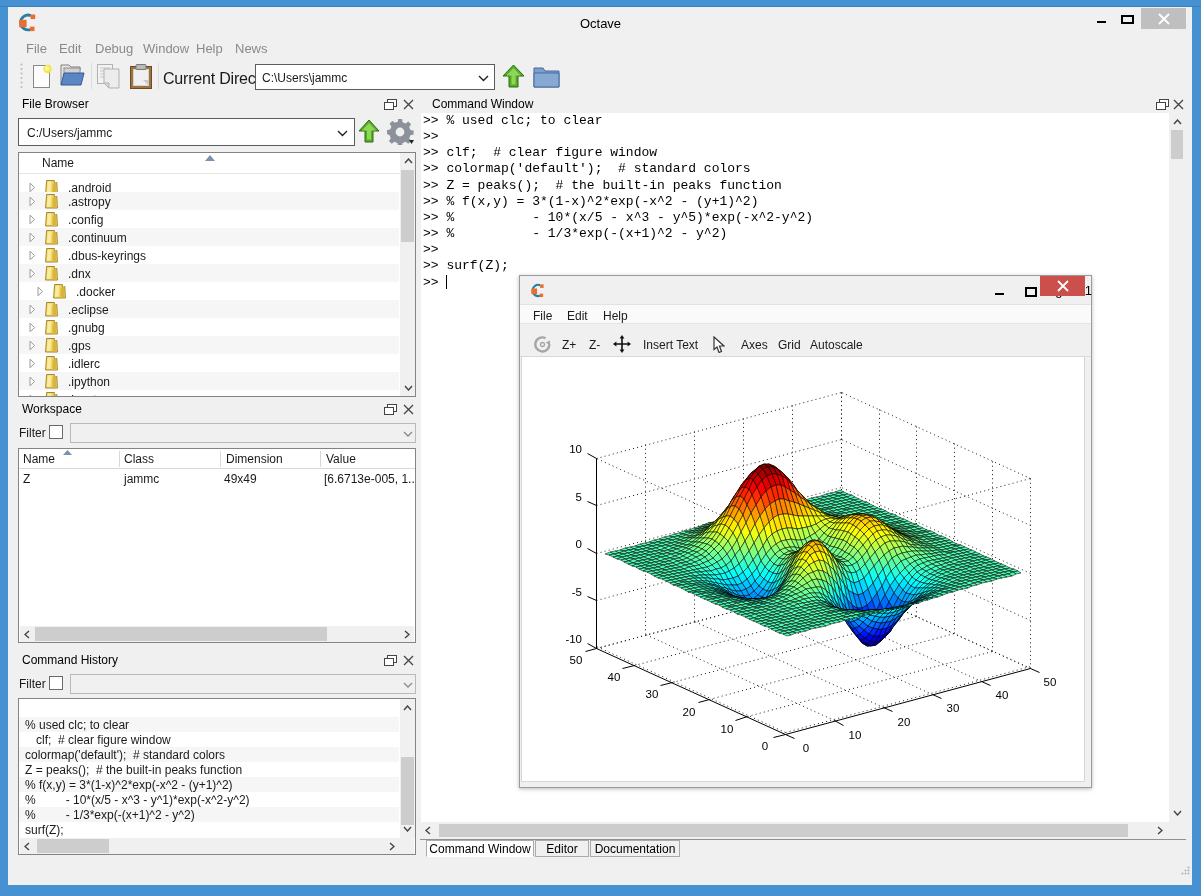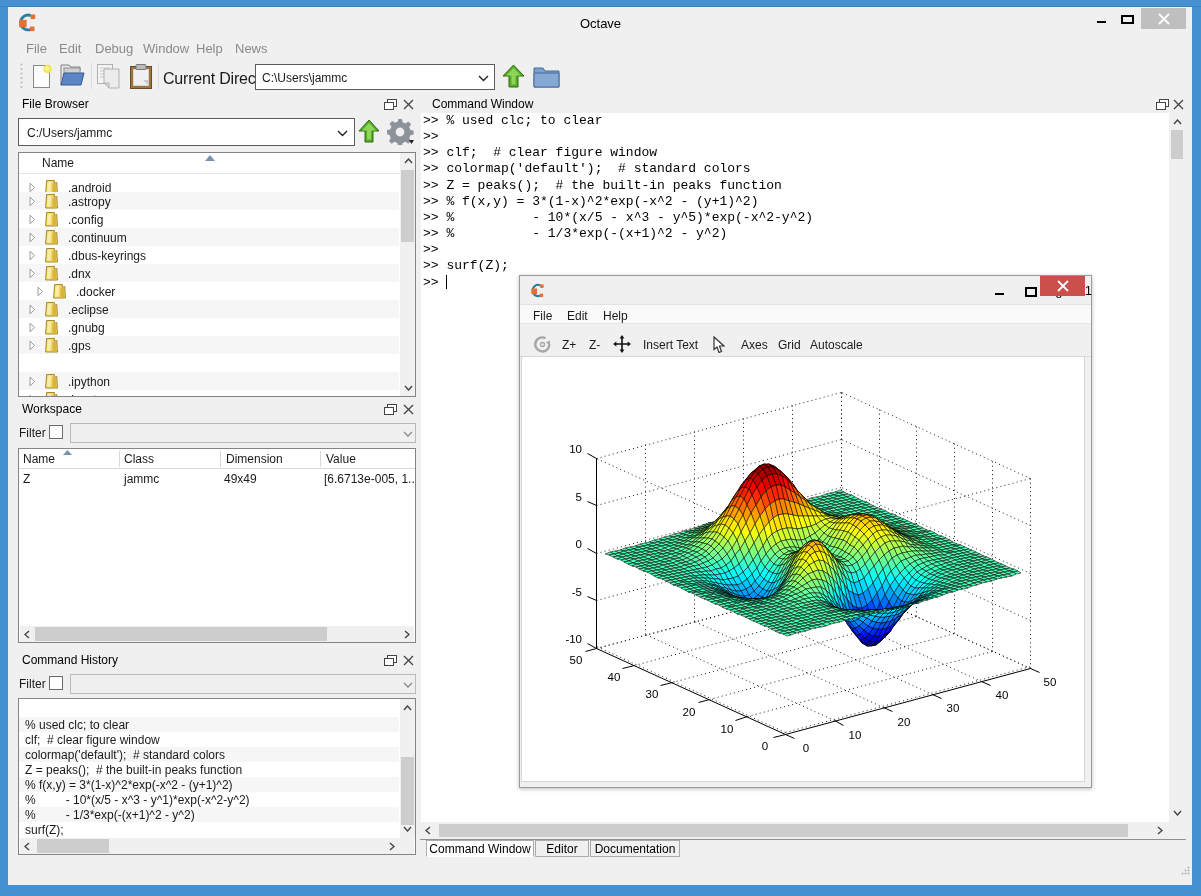--- a/index.html
+++ b/index.html
@@ -245,20 +245,31 @@
 <svg class="abs" style="left:10px;top:4px" width="7" height="11" viewBox="0 0 7 11">
           <path d="M1 1.2L5.6 5.5L1 9.8z" fill="#fff" stroke="#9c9c9c"></path>
         </svg>
 <svg class="abs" style="left:25px;top:1px" width="14" height="16" viewBox="0 0 14 16">
           <path d="M1.6 15L2.6 1.5h7.8l-0.2 3 2.6-1.1 0.6 11.6z" fill="#f0d564" stroke="#a8882a" stroke-width="1"></path>
           <path d="M2.8 13.8L3.7 2.5h3.6L6.6 13.8z" fill="#f8eca0"></path>
           <path d="M8.6 5l3.3-1.4 0.5 10.8-4 0.4z" fill="#d9b53e"></path>
         </svg>
 <span class="abs dark" style="left:49px;top:3px">.gnubg</span>
       </div>
+      <div class="frow" style="left:0;top:180px;width:380px">
+<svg class="abs" style="left:10px;top:4px" width="7" height="11" viewBox="0 0 7 11">
+          <path d="M1 1.2L5.6 5.5L1 9.8z" fill="#fff" stroke="#9c9c9c"></path>
+        </svg>
+<svg class="abs" style="left:25px;top:1px" width="14" height="16" viewBox="0 0 14 16">
+          <path d="M1.6 15L2.6 1.5h7.8l-0.2 3 2.6-1.1 0.6 11.6z" fill="#f0d564" stroke="#a8882a" stroke-width="1"></path>
+          <path d="M2.8 13.8L3.7 2.5h3.6L6.6 13.8z" fill="#f8eca0"></path>
+          <path d="M8.6 5l3.3-1.4 0.5 10.8-4 0.4z" fill="#d9b53e"></path>
+        </svg>
+<span class="abs dark" style="left:49px;top:3px">.idlerc</span>
+      </div>
       <div class="frow alt" style="left:0;top:198px;width:380px">
 <svg class="abs" style="left:10px;top:4px" width="7" height="11" viewBox="0 0 7 11">
           <path d="M1 1.2L5.6 5.5L1 9.8z" fill="#fff" stroke="#9c9c9c"></path>
         </svg>
 <svg class="abs" style="left:25px;top:1px" width="14" height="16" viewBox="0 0 14 16">
           <path d="M1.6 15L2.6 1.5h7.8l-0.2 3 2.6-1.1 0.6 11.6z" fill="#f0d564" stroke="#a8882a" stroke-width="1"></path>
           <path d="M2.8 13.8L3.7 2.5h3.6L6.6 13.8z" fill="#f8eca0"></path>
           <path d="M8.6 5l3.3-1.4 0.5 10.8-4 0.4z" fill="#d9b53e"></path>
         </svg>
 <span class="abs dark" style="left:49px;top:3px">.ipython</span>
@@ -342,21 +353,21 @@
 <div class="abs dark" style="left:19px;top:677px">Filter</div>
 <div class="cb" style="left:49px;top:676px;width:14px;height:14px"></div>
 <div class="combo dis" style="left:70px;top:674px;width:346px;height:20px">
 <svg class="abs" style="left:332px;top:7px" width="10" height="6" viewBox="0 0 10 6">
       <path d="M1 1L5 5L9 1" fill="none" stroke="#888" stroke-width="1.3"></path>
     </svg>
 </div>
 <div class="listbox" style="left:18px;top:698px;width:398px;height:157px">
 <div id="hlist" class="abs" style="left:0;top:0;width:380px;height:139px;overflow:hidden">
       <div class="frow alt" style="left:0;top:18px;width:380px;height:15px;white-space:pre"><span class="abs dark" style="left:6px;top:1px">% used clc; to clear</span></div>
-      <div class="frow" style="left:0;top:33px;width:334px;height:15px;white-space:pre"><span class="abs dark" style="left:6px;top:1px">clf;  # clear figure window</span></div>
+      <div class="frow" style="left:11px;top:33px;width:334px;height:15px;white-space:pre"><span class="abs dark" style="left:6px;top:1px">clf;  # clear figure window</span></div>
       <div class="frow alt" style="left:0;top:48px;width:380px;height:15px;white-space:pre"><span class="abs dark" style="left:6px;top:1px">colormap('default');  # standard colors</span></div>
       <div class="frow" style="left:0;top:63px;width:380px;height:15px;white-space:pre"><span class="abs dark" style="left:6px;top:1px">Z = peaks();  # the built-in peaks function</span></div>
       <div class="frow alt" style="left:0;top:78px;width:380px;height:15px;white-space:pre"><span class="abs dark" style="left:6px;top:1px">% f(x,y) = 3*(1-x)^2*exp(-x^2 - (y+1)^2)</span></div>
       <div class="frow" style="left:0;top:93px;width:380px;height:15px;white-space:pre"><span class="abs dark" style="left:6px;top:1px">%         - 10*(x/5 - x^3 - y^1)*exp(-x^2-y^2)</span></div>
       <div class="frow alt" style="left:0;top:108px;width:380px;height:15px;white-space:pre"><span class="abs dark" style="left:6px;top:1px">%         - 1/3*exp(-(x+1)^2 - y^2)</span></div>
       <div class="frow" style="left:0;top:123px;width:380px;height:15px;white-space:pre"><span class="abs dark" style="left:6px;top:1px">surf(Z);</span></div>
     </div>
 <div class="sb abs" style="left:381px;top:0;width:15px;height:139px;background:#f0f0f0">
 <svg class="abs" style="left:3px;top:6px" width="9" height="6" viewBox="0 0 9 6">
         <path d="M1 5L4.5 1L8 5" fill="none" stroke="#444" stroke-width="1.4"></path>

